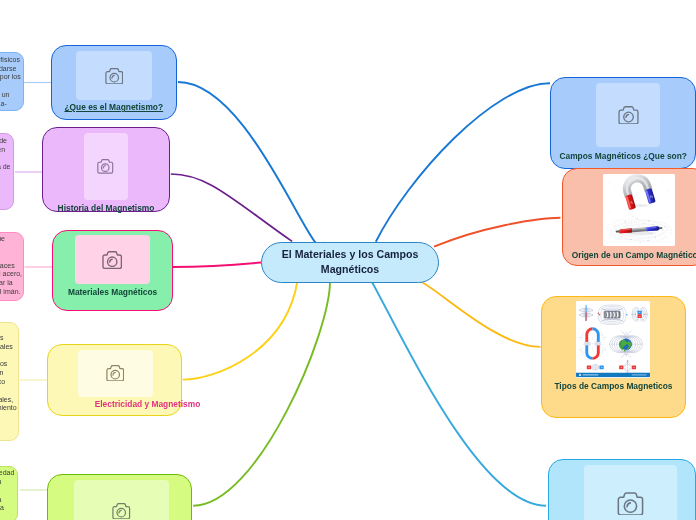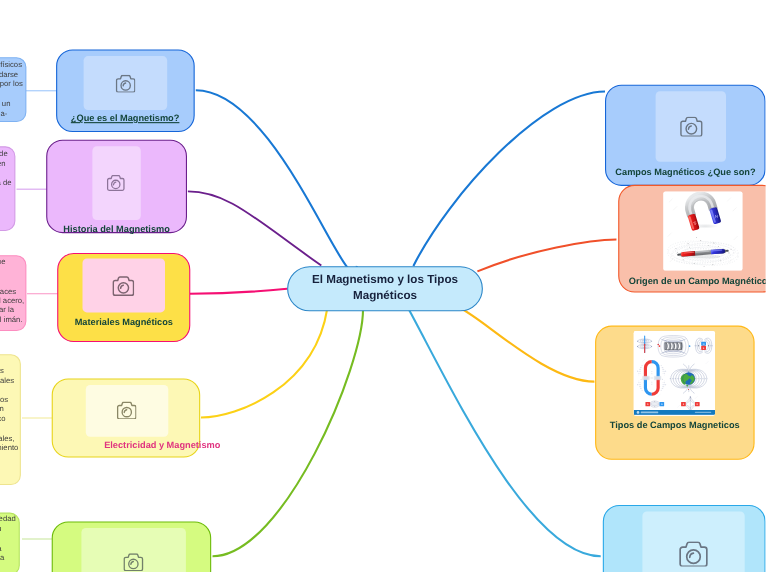--- a/index.html
+++ b/index.html
@@ -111,21 +111,21 @@
     <div class="ph" style="left:40.5px;top:4.6px;width:44.3px;height:67.6px;background:#f3d5fd;">
       <svg width="16.5" height="14.3" viewBox="1.3 0.2 22.3 19.7" fill="none" stroke="#8d7499" stroke-width="1.6" stroke-linejoin="round" stroke-linecap="round">
         <path d="M2.2 6.6a1.9 1.9 0 0 1 1.9-1.9h2.6l0.8-2.6a1.6 1.6 0 0 1 1.5-1.1h6.9a1.6 1.6 0 0 1 1.5 1.1l0.8 2.6h2.6a1.9 1.9 0 0 1 1.9 1.9v11.1a1.9 1.9 0 0 1-1.9 1.9H4.1a1.9 1.9 0 0 1-1.9-1.9z"></path>
 <circle cx="12.45" cy="12.1" r="5.2"></circle>
 <path d="M9.6 12.6a3.4 3.4 0 0 1 2.8-3.2"></path>
       </svg>
     </div>
     <div class="label" style="top:76.3px;font-size:8.4px;color:#14453a;">Historia del Magnetismo</div>
   </div>
 
-  <div class="node" style="left:52.1px;top:230.2px;width:121px;height:81px;background:#fde047;border:1.6px solid #f50f73;">
+  <div class="node" style="left:52.1px;top:230.2px;width:121px;height:81px;background:#86efac;border:1.6px solid #f50f73;">
     <div class="ph" style="left:21.8px;top:4px;width:74.7px;height:49.3px;background:#ffd2e7;">
       <svg width="20.4" height="17.7" viewBox="1.3 0.2 22.3 19.7" fill="none" stroke="#7d6471" stroke-width="1.5" stroke-linejoin="round" stroke-linecap="round">
         <path d="M2.2 6.6a1.9 1.9 0 0 1 1.9-1.9h2.6l0.8-2.6a1.6 1.6 0 0 1 1.5-1.1h6.9a1.6 1.6 0 0 1 1.5 1.1l0.8 2.6h2.6a1.9 1.9 0 0 1 1.9 1.9v11.1a1.9 1.9 0 0 1-1.9 1.9H4.1a1.9 1.9 0 0 1-1.9-1.9z"></path>
 <circle cx="12.45" cy="12.1" r="5.2"></circle>
 <path d="M9.6 12.6a3.4 3.4 0 0 1 2.8-3.2"></path>
       </svg>
     </div>
     <div class="label" style="top:57.3px;font-size:8.4px;color:#14453a;">Materiales Magnéticos</div>
   </div>
 
@@ -144,21 +144,21 @@
     <div class="ph" style="left:25.5px;top:4.5px;width:95.5px;height:62px;background:#e6fdb5;">
       <svg width="18.5" height="16" viewBox="1.3 0.2 22.3 19.7" fill="none" stroke="#72806a" stroke-width="1.5" stroke-linejoin="round" stroke-linecap="round">
         <path d="M2.2 6.6a1.9 1.9 0 0 1 1.9-1.9h2.6l0.8-2.6a1.6 1.6 0 0 1 1.5-1.1h6.9a1.6 1.6 0 0 1 1.5 1.1l0.8 2.6h2.6a1.9 1.9 0 0 1 1.9 1.9v11.1a1.9 1.9 0 0 1-1.9 1.9H4.1a1.9 1.9 0 0 1-1.9-1.9z"></path>
 <circle cx="12.45" cy="12.1" r="5.2"></circle>
 <path d="M9.6 12.6a3.4 3.4 0 0 1 2.8-3.2"></path>
       </svg>
     </div>
   </div>
 
   <div class="central" style="position:absolute;left:261px;top:241.5px;width:176px;height:39px;">
-    <span>El Magnetismo y los Tipos Magnéticos</span>
+    <span>El Materiales y los Campos Magnéticos</span>
   </div>
 
   <div class="node" style="left:550.2px;top:37.9px;width:146px;height:91.8px;background:#a7ccfc;border:1.6px solid #1565d8;margin-top:39px;">
     <div class="ph" style="left:45px;top:5px;width:64px;height:64px;background:#c4dcfd;">
       <svg width="21" height="18.2" viewBox="1.3 0.2 22.3 19.7" fill="none" stroke="#6a7684" stroke-width="1.4" stroke-linejoin="round" stroke-linecap="round">
         <path d="M2.2 6.6a1.9 1.9 0 0 1 1.9-1.9h2.6l0.8-2.6a1.6 1.6 0 0 1 1.5-1.1h6.9a1.6 1.6 0 0 1 1.5 1.1l0.8 2.6h2.6a1.9 1.9 0 0 1 1.9 1.9v11.1a1.9 1.9 0 0 1-1.9 1.9H4.1a1.9 1.9 0 0 1-1.9-1.9z"></path>
 <circle cx="12.45" cy="12.1" r="5.2"></circle>
 <path d="M9.6 12.6a3.4 3.4 0 0 1 2.8-3.2"></path>
       </svg>
     </div>

